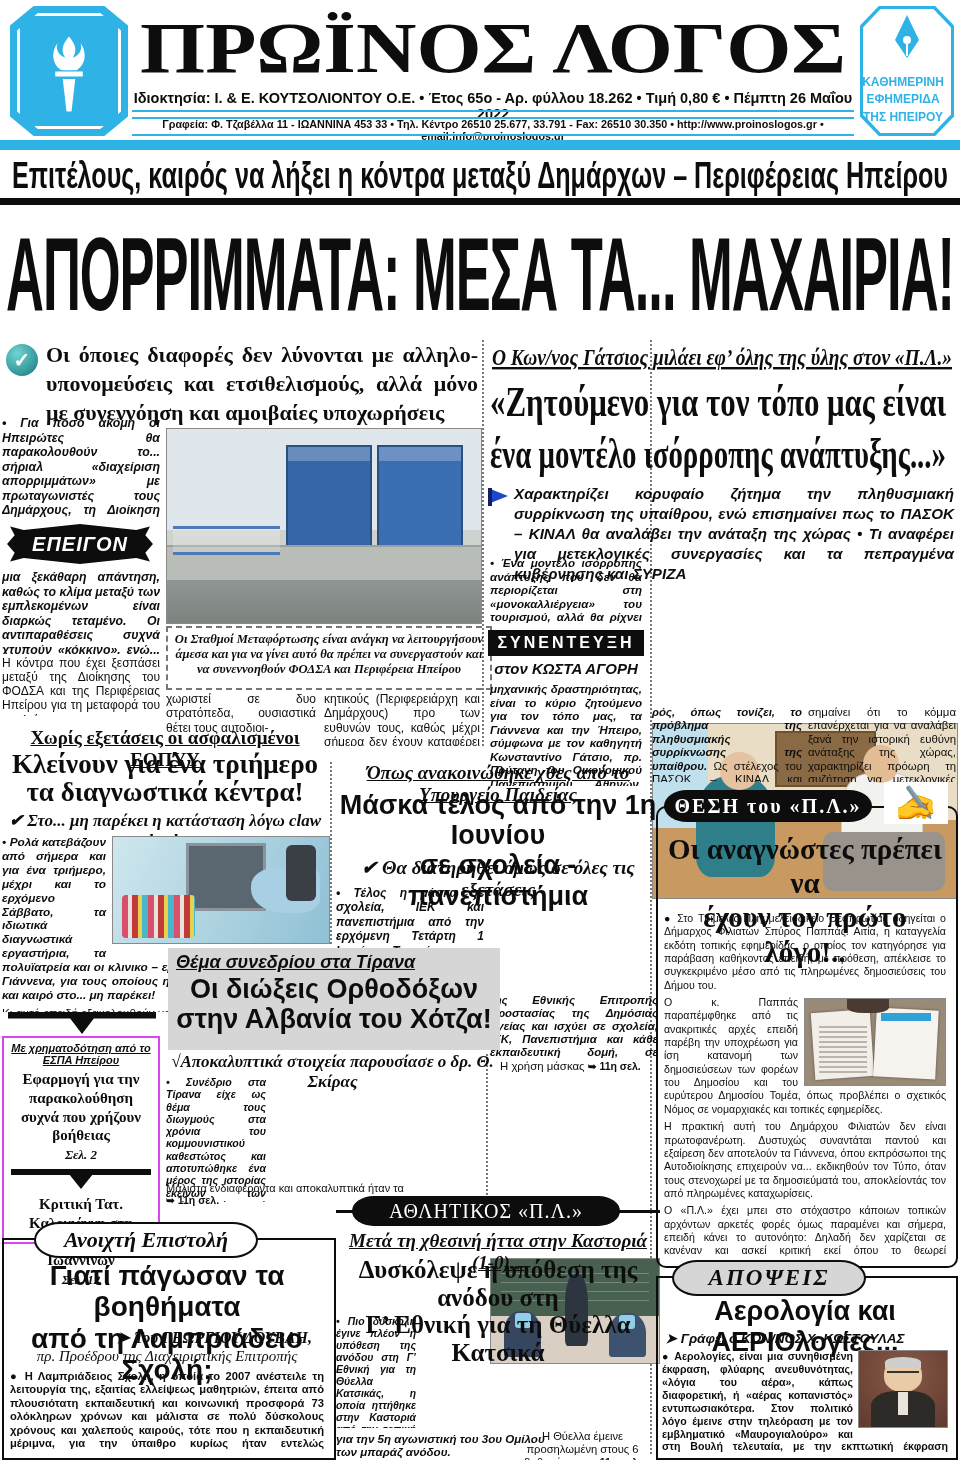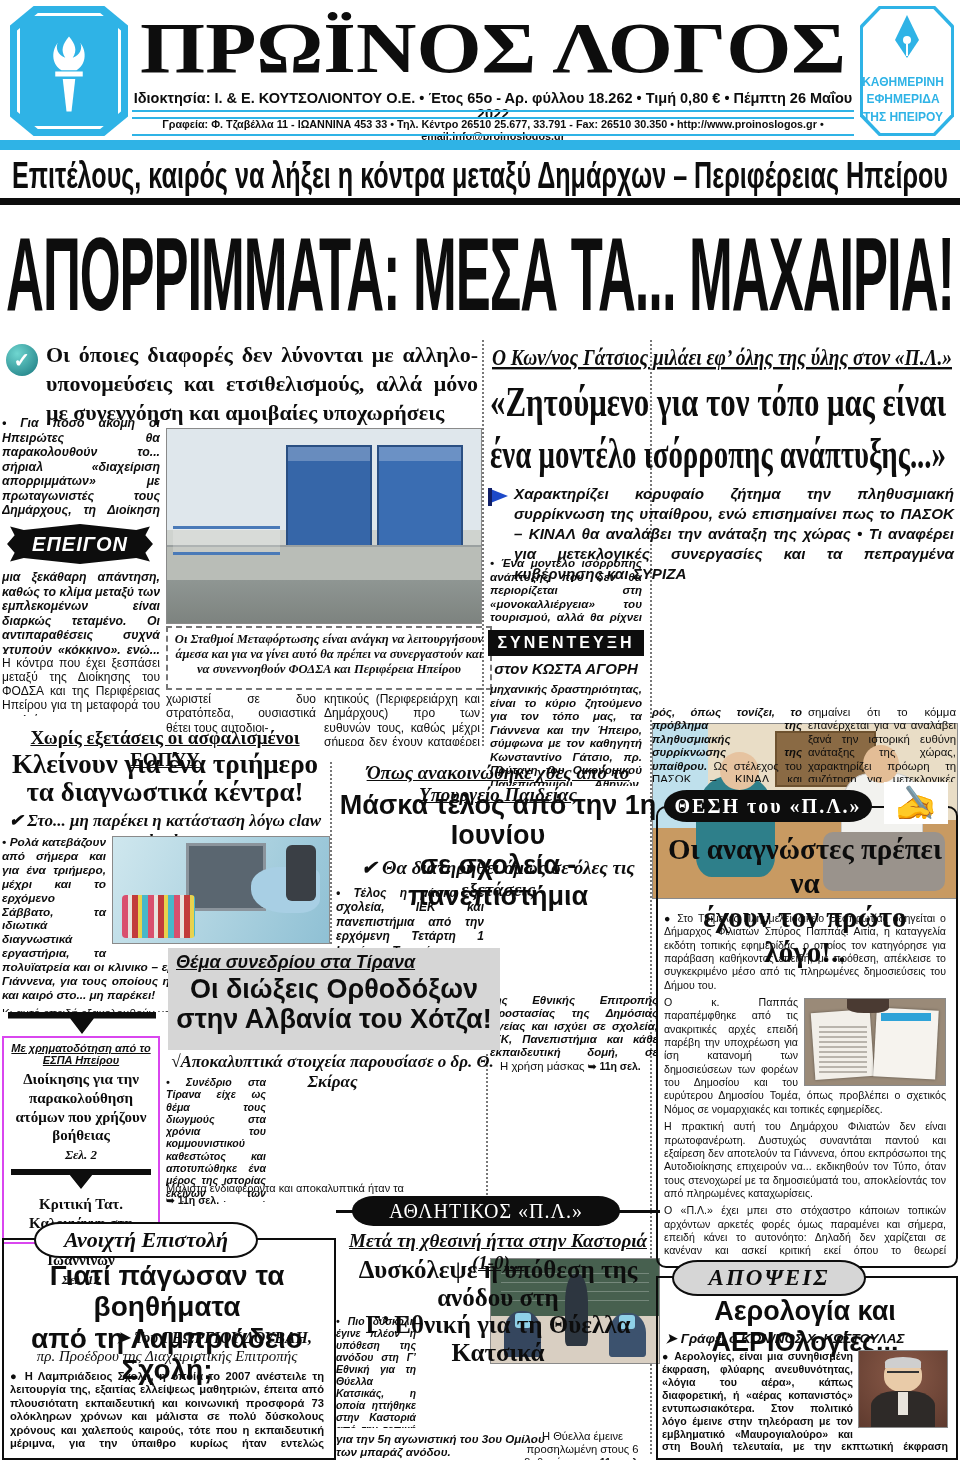--- a/index.html
+++ b/index.html
@@ -166,21 +166,21 @@
     <p class="b it jst" style="font-size:11.8px;line-height:1.18;">• Ρολά κατεβάζουν από σήμερα και για ένα τριήμερο, μέχρι και το ερχόμενο Σάββατο, τα ιδιωτικά διαγνωστικά εργαστήρια, τα πολυϊατρεία και οι κλινικο – εργαστηριακοί γιατροί και στα Γιάννενα, για τους οποίους η κατάσταση έχει φτάσει εδώ και καιρό στο... μη παρέκει!</p>
     <p class="jst" style="font-size:11.8px;line-height:1.18;">
       <span>Κι αυτό επειδή εξακολουθούν να σηκώνουν στους ώμους τους, εν μέσω δύσκολων συγκυ-</span>
       
     </p>
   </div>
 
   <div class="abs chevron" style="left:8px;top:1012px;width:148px;height:22px;"></div>
   <div class="abs" style="left:2px;top:1036px;width:158px;height:208px;border:2px solid #d946ef;padding:4px 5px;box-sizing:border-box;">
     <div class="b it u ctr" style="font-size:11px;">Με χρηματοδότηση από το ΕΣΠΑ Ηπείρου</div>
-    <div class="serif b ctr" style="font-size:15px;line-height:1.25;margin-top:4px;">Διοίκησης για την παρακολούθηση ατόμων που χρήζουν βοήθειας</div>
+    <div class="serif b ctr" style="font-size:15px;line-height:1.25;margin-top:4px;">Εφαρμογή για την παρακολούθηση συχνά που χρήζουν βοήθειας</div>
     <div class="serif b it ctr" style="font-size:13px;margin-top:2px;">Σελ. 2</div>
     <div class="chevron" style="width:140px;height:20px;margin:6px auto 6px auto;"></div>
     <div class="serif b ctr" style="font-size:15px;line-height:1.25;">Κριτική Τατ. Καλογιάννη στη Δημοτ. Αρχή Ιωαννίνων</div>
     <div class="serif b it ctr" style="font-size:13px;margin-top:2px;">Σελ. 12</div>
   </div>
 
   <div class="abs serif b it u ctr" style="left:336px;top:762px;width:324px;font-size:19px;">Όπως ανακοινώθηκε χθες από το Υπουργείο Παιδείας</div>
   <div class="abs b ctr" style="left:336px;top:790px;width:324px;font-size:27px;line-height:1.12;">
     <div>Μάσκα τέλος από την 1η Ιουνίου</div>
     <div>σε σχολεία - πανεπιστήμια</div>

